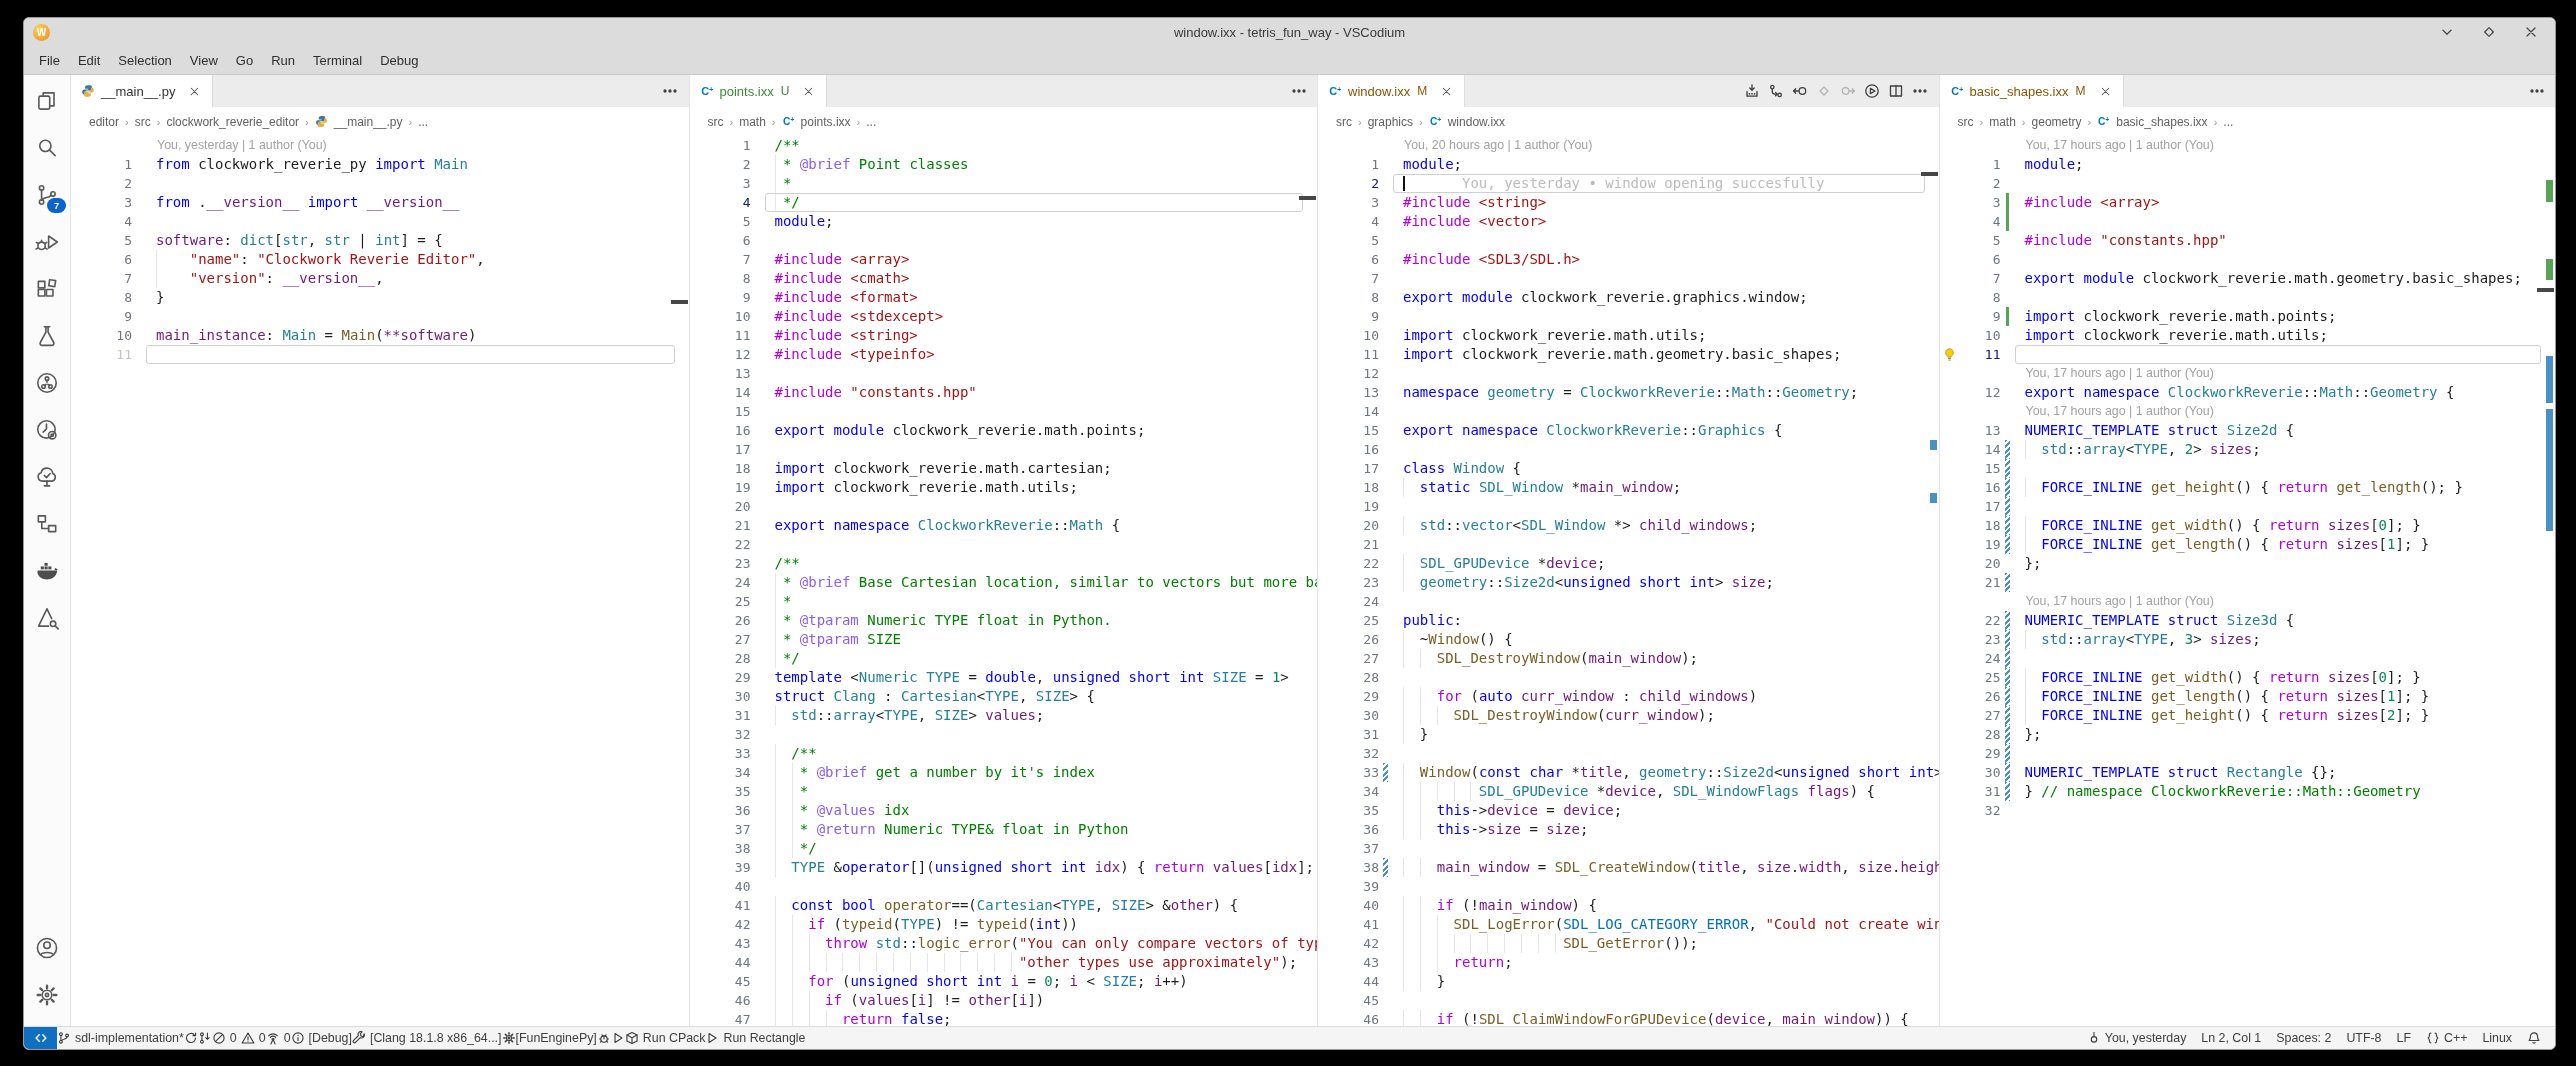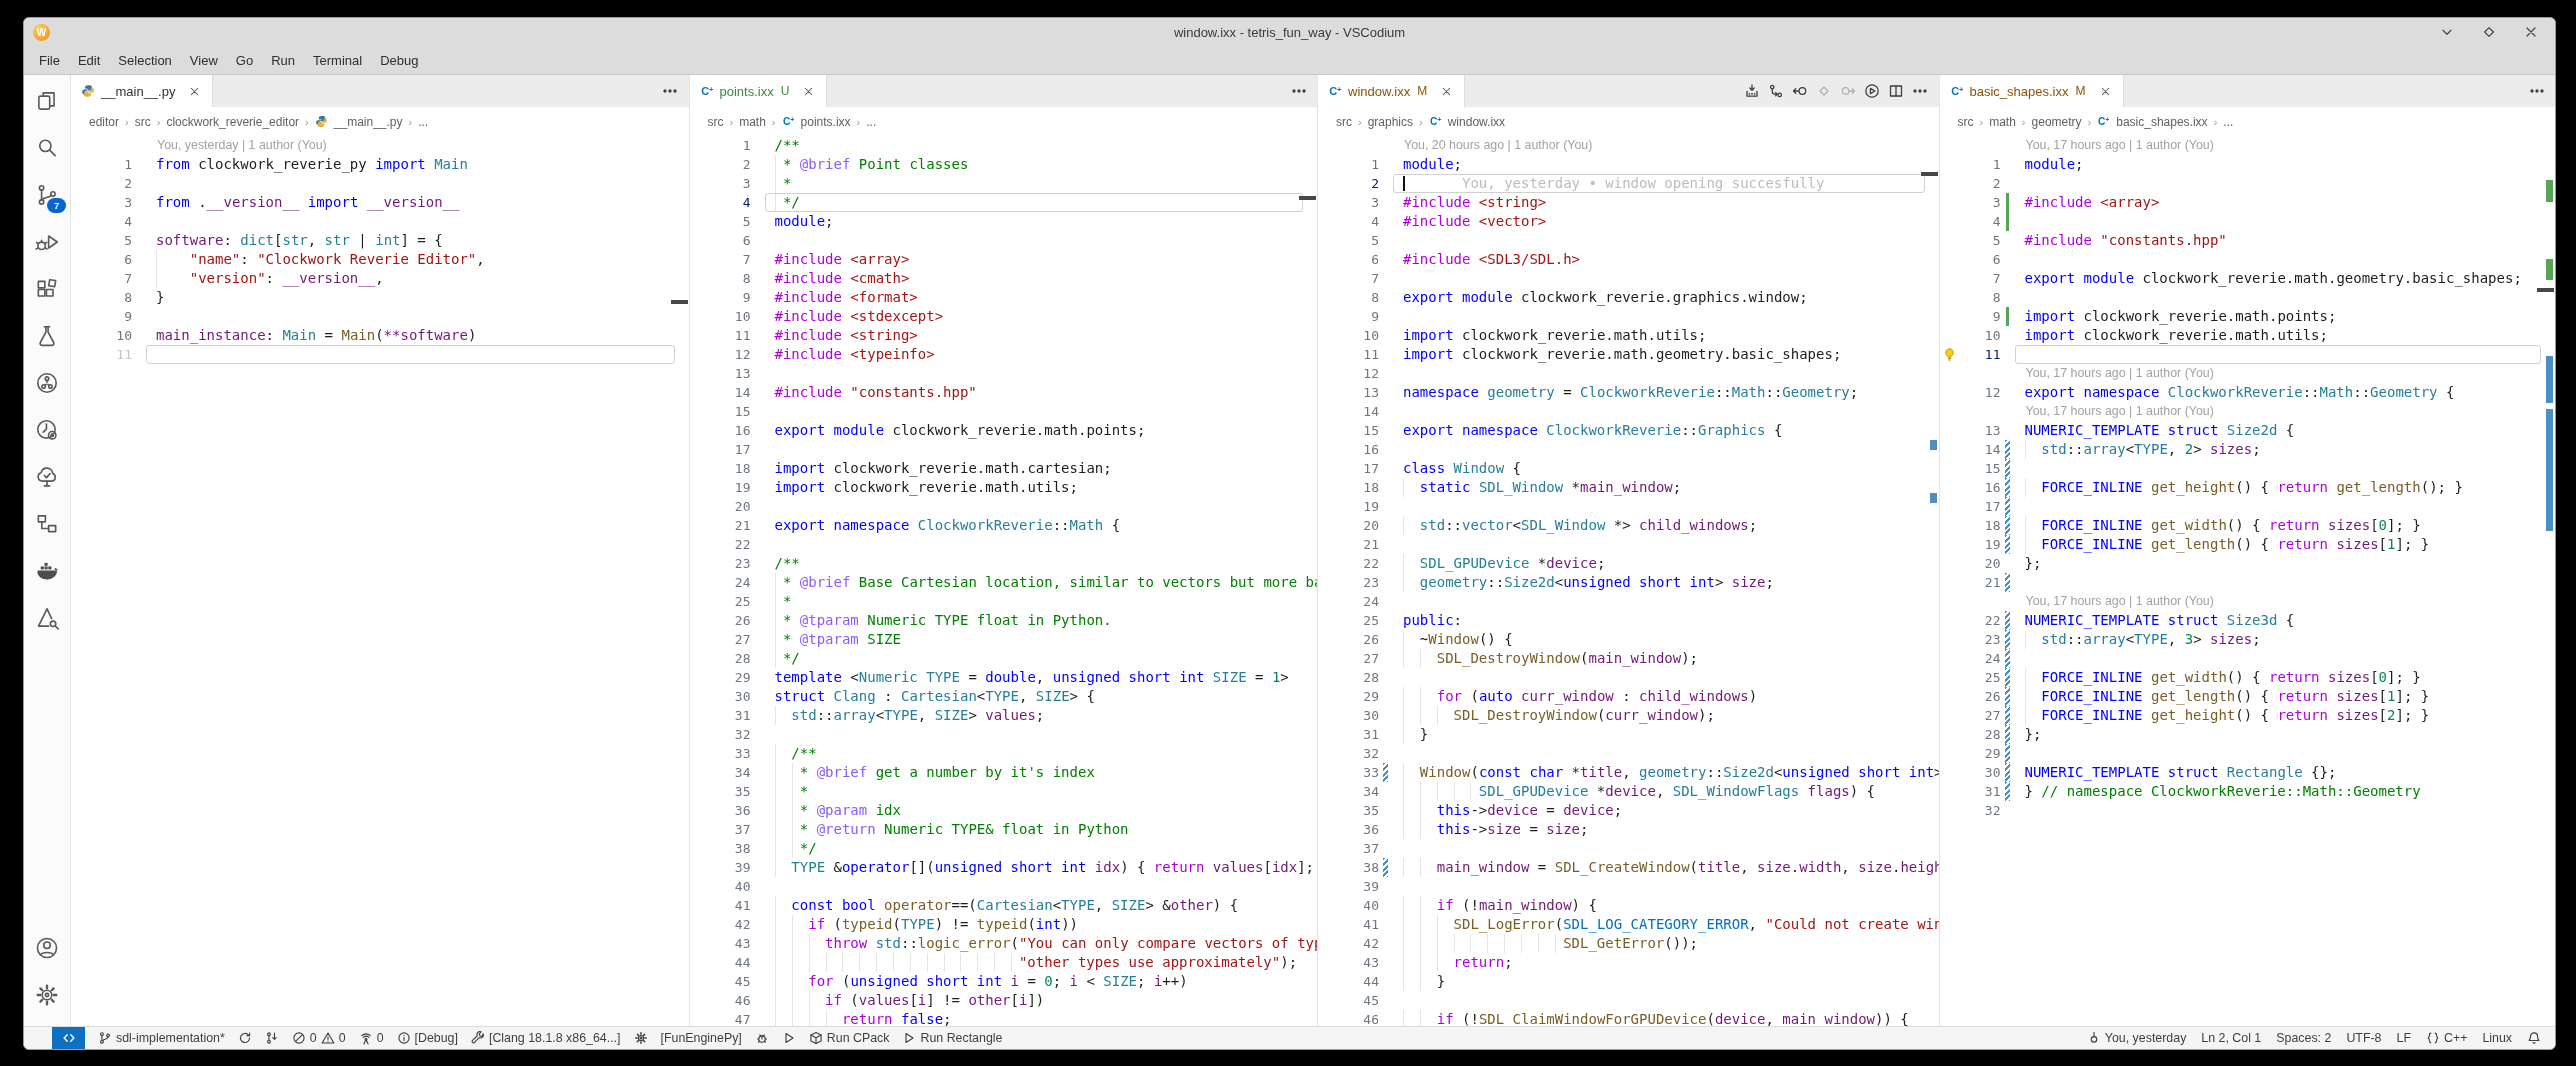--- a/index.html
+++ b/index.html
@@ -71,21 +71,21 @@
   .tok-f{color:#795e26;} .tok-v{color:#701a75;} .tok-m{color:#008000;} .tok-n{color:#098658;}
   .tok-d{color:#1e1e1e;} .tok-C{color:#0070c1;} .tok-T{color:#8b5cf6;} .tok-g{color:#bcbcbc;}
   .ruler{position:absolute;top:0;right:0;bottom:0;width:16px;pointer-events:none;}
   .rmark{position:absolute;}
   .rmark.dash{right:1px;width:17px;height:4px;background:#474747;}
   .rmark.radd{right:2px;width:7px;background:#57a457;}
   .rmark.rmod{right:2px;width:7px;background:#4a90c2;}
   
   .statusbar{height:22px;flex:none;background:#f5f5f5;border-top:1px solid #dcdcdc;display:flex;
              align-items:center;font-size:12.4px;color:#3f3f3f;}
-  .sb-left{display:flex;align-items:center;gap:13px;min-width:0;flex:1;padding-left:28px;}
+  .sb-left{display:flex;align-items:center;min-width:0;flex:1;}
   .sb-right{display:flex;align-items:center;gap:15px;padding-right:14px;}
   .sb-item{display:flex;align-items:center;gap:4px;white-space:nowrap;}
   .sb-item svg{width:14px;height:14px;}
   .sb-remote{width:33px;height:22px;background:#0e70c0;color:#fff;display:flex;align-items:center;
              justify-content:center;margin-right:0;}
   .sb-remote svg{width:14px;height:14px;}
   svg{display:block;}
 </style>
 </head>
 <body>
@@ -596,21 +596,21 @@
                 <div class="ctext"><div class="guides" style="--gu: 2ch; width: 3ch;"></div><span class="tok-m">   * </span><span class="tok-T">@brief</span><span class="tok-m"> get a number by it's index</span></div>
               </div>
               <div class="crow">
                 <div class="gnum">35</div>
                 <div class="gind"></div>
                 <div class="ctext"><div class="guides" style="--gu: 2ch; width: 3ch;"></div><span class="tok-m">   *</span></div>
               </div>
               <div class="crow">
                 <div class="gnum">36</div>
                 <div class="gind"></div>
-                <div class="ctext"><div class="guides" style="--gu: 2ch; width: 3ch;"></div><span class="tok-m">   * </span><span class="tok-T">@param</span><span class="tok-m"> idx</span></div>
+                <div class="ctext"><div class="guides" style="--gu: 2ch; width: 3ch;"></div><span class="tok-m">   * </span><span class="tok-T">@values</span><span class="tok-m"> idx</span></div>
               </div>
               <div class="crow">
                 <div class="gnum">37</div>
                 <div class="gind"></div>
                 <div class="ctext"><div class="guides" style="--gu: 2ch; width: 3ch;"></div><span class="tok-m">   * </span><span class="tok-T">@return</span><span class="tok-m"> Numeric TYPE&amp; float in Python</span></div>
               </div>
               <div class="crow">
                 <div class="gnum">38</div>
                 <div class="gind"></div>
                 <div class="ctext"><div class="guides" style="--gu: 2ch; width: 3ch;"></div><span class="tok-m">   */</span></div>

